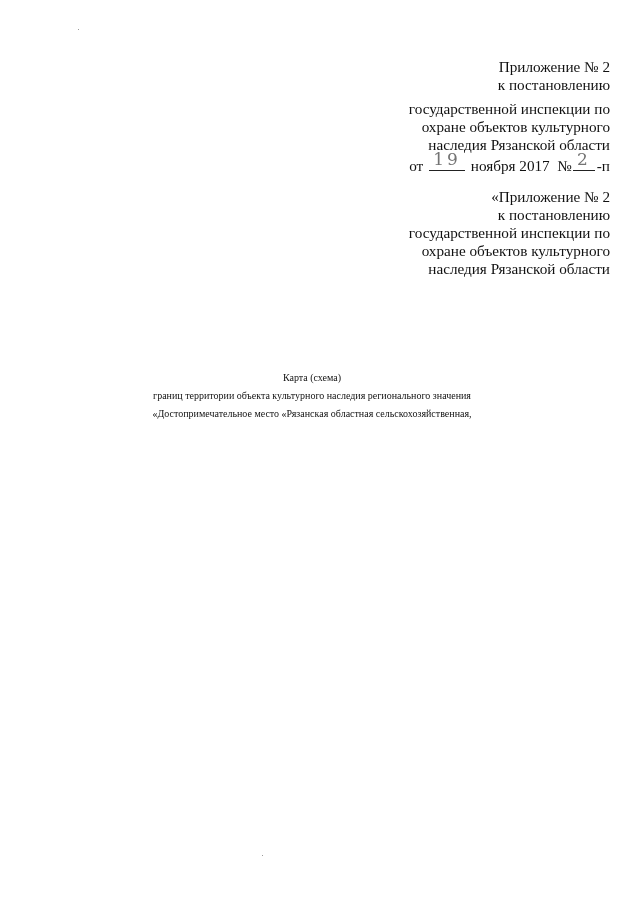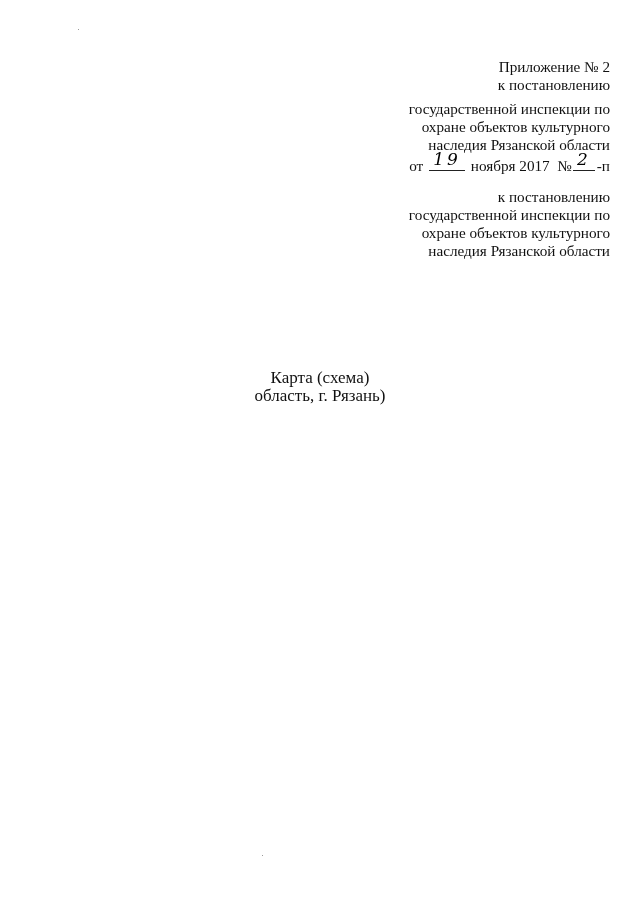--- a/index.html
+++ b/index.html
@@ -50,36 +50,35 @@
       position: relative;
       border-bottom: 1px solid #222;
       text-align: center;
       height: 16px;
       vertical-align: baseline;
     }
     .blank.day { width: 36px; margin: 0 2px; }
     .blank.num { width: 22px; margin: 0 2px 0 1px; }
     .handwritten {
       font-family: "DejaVu Serif", serif;
-      font-style: italic;
       font-size: 17px;
-      color: #000000;
+      color: #737373;
       position: absolute;
       left: 0; right: 0;
       top: -4px;
       letter-spacing: 3px;
     }
 
     .title-block {
       position: absolute;
-      left: 40px;
+      left: 32px;
       width: 560px;
       top: 369px;
       text-align: center;
-      font-size: 17px;
+      font-size: 10px;
       line-height: 18px;
     }
     .title-block .line {
       display: block;
       white-space: nowrap;
     }
   </style>
 </head>
 <body>
 
@@ -101,24 +100,26 @@
         <span class="blank day">
           <span class="handwritten">19</span>
         </span>
         <span>ноября  2017</span>
         &nbsp;<span>№</span><span class="blank num"><span class="handwritten">2</span></span><span>-п</span>
       </span>
     </span>
   </div>
 
   <div class="header-block block2">
+    <span class="line">«Приложение № 2</span>
     <span class="line">к постановлению</span>
     <span class="line">государственной инспекции по</span>
     <span class="line">охране объектов культурного</span>
     <span class="line">наследия Рязанской области</span>
   </div>
 
   <div class="title-block">
     <span class="line">Карта (схема)</span>
-    <span class="line">область, г. Рязань)</span>
+    <span class="line">границ территории объекта культурного наследия регионального значения</span>
+    <span class="line">«Достопримечательное место «Рязанская областная сельскохозяйственная,</span>
   </div>
 
 </div>
 
 </body></html>

